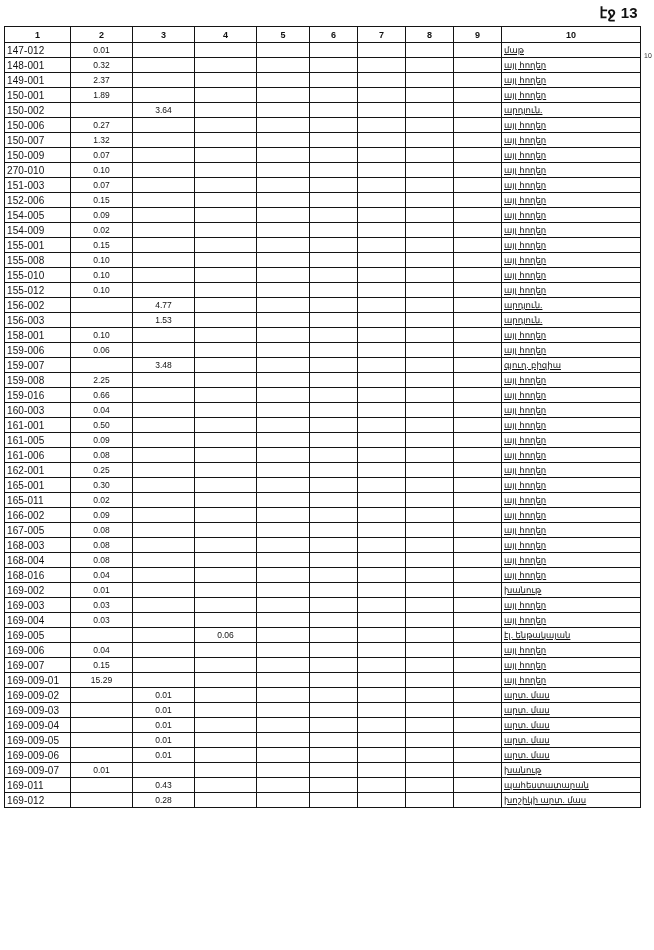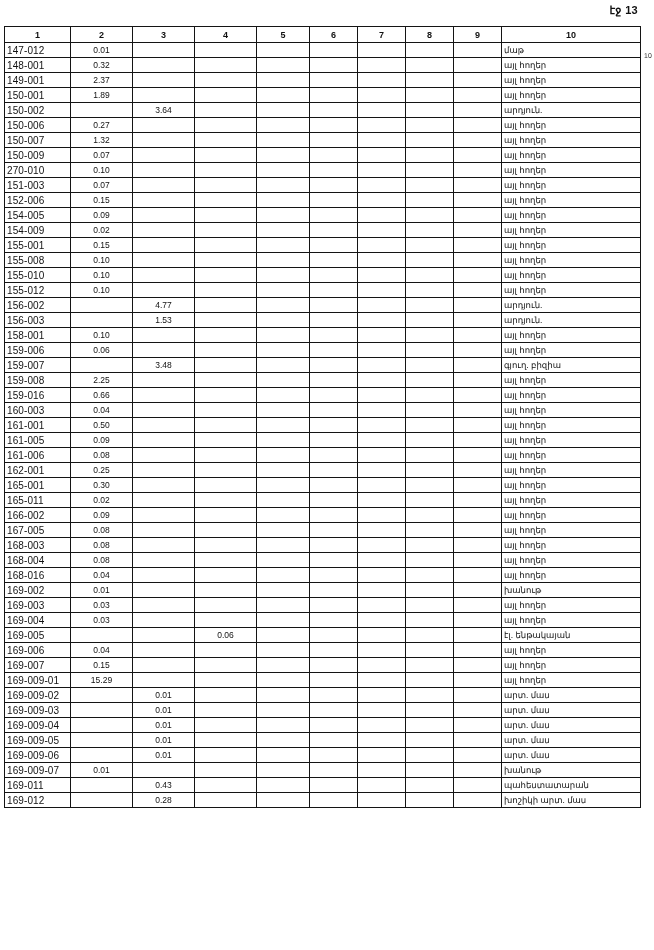--- a/index.html
+++ b/index.html
@@ -19,21 +19,21 @@
     position: relative;
     width: 654px;
     height: 950px;
     box-sizing: border-box;
     padding: 0;
   }
   .page-header {
     position: absolute;
     top: 4px;
     right: 16px;
-    font-size: 11px;
+    font-size: 15px;
     font-weight: bold;
     letter-spacing: 0.3px;
   }
   .side-note {
     position: absolute;
     top: 52px;
     right: 2px;
     font-size: 7px;
     color: #333;
     transform: rotate(-1deg);
@@ -84,20 +84,21 @@
   }
   td.num {
     text-align: center;
     font-size: 8.5px;
     font-weight: normal;
   }
   td.note {
     text-align: left;
     padding-left: 4px;
     font-size: 8.5px;
+    text-decoration: underline;
   }
   
   .page::after {
     content: "";
     position: absolute;
     inset: 0;
     pointer-events: none;
   }
 </style>
 </head>

